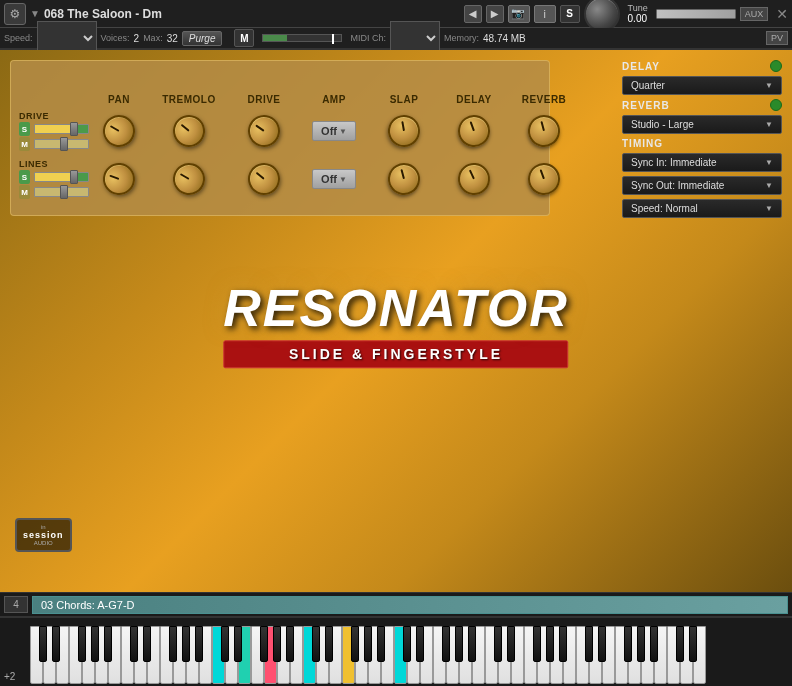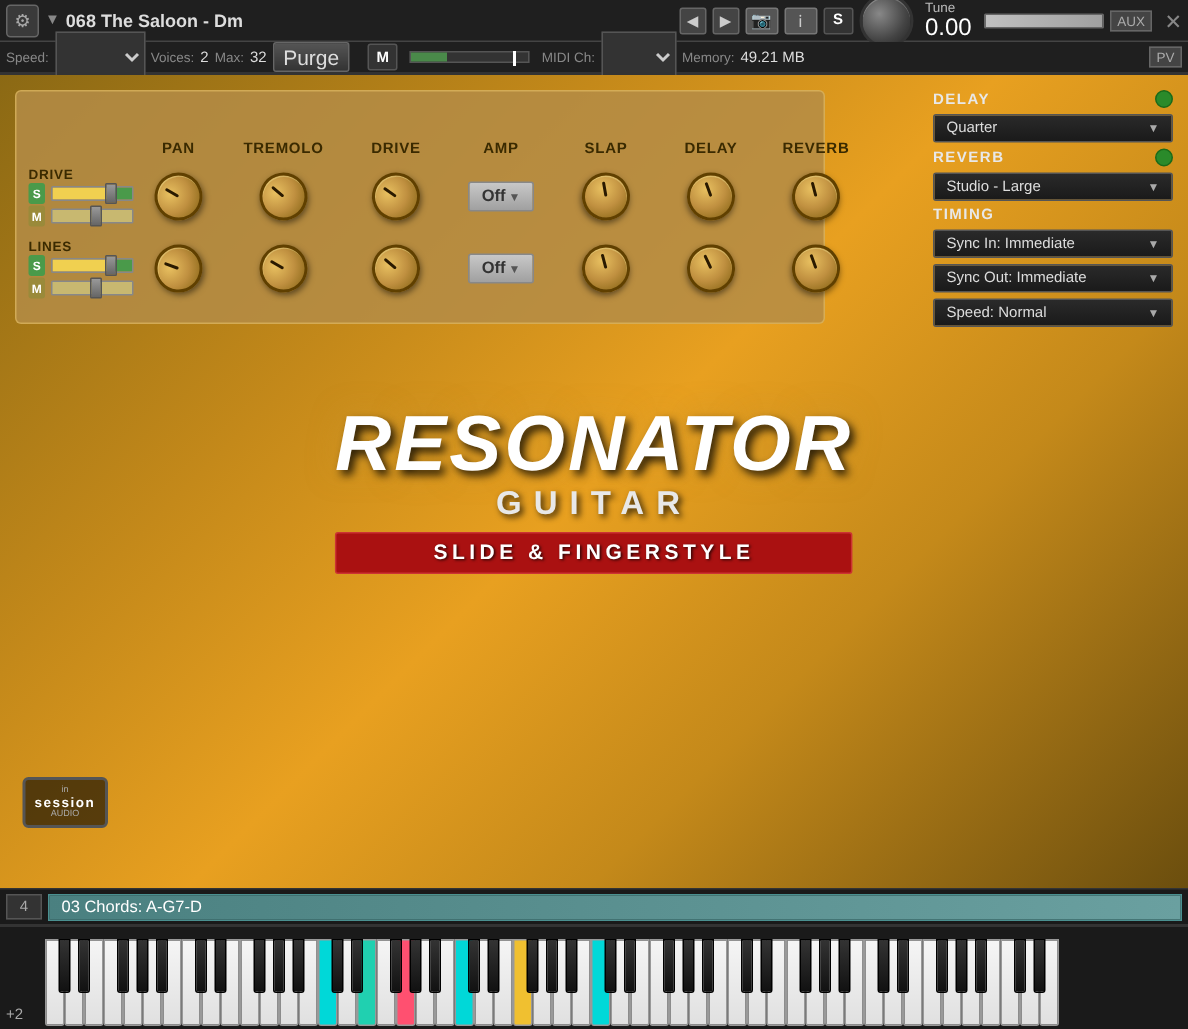--- a/index.html
+++ b/index.html
@@ -362,21 +362,21 @@
       font-weight: bold;
       cursor: pointer;
       display: flex;
       align-items: center;
       justify-content: center;
       border-radius: 2px;
     }
     .s-toggle { background: #333; }
     .m-toggle { background: #333; }
     .tune-label { color: #bbb; font-size: 9px; }
-    .tune-value { color: #fff; font-size: 16px; }
+    .tune-value { color: #fff; font-size: 10px; }
     .tune-knob {
       width: 36px;
       height: 36px;
       border-radius: 50%;
       background: radial-gradient(circle at 35% 35%, #888, #444 60%, #222);
       border: 2px solid #333;
       box-shadow: inset 0 1px 0 rgba(255,255,255,0.2);
     }
 
     
@@ -396,24 +396,25 @@
       display: flex;
       align-items: center;
       gap: 4px;
       border-bottom: 2px solid #333;
     }
 
     .purge-btn {
       background: linear-gradient(to bottom, #555, #333);
       border: 1px solid #666;
       color: #ddd;
-      font-size: 14px;
+      font-size: 10px;
       padding: 1px 6px;
       cursor: pointer;
       border-radius: 2px;
+      font-style: italic;
     }
     .aux-btn {
       background: #444;
       border: 1px solid #666;
       color: #aaa;
       font-size: 9px;
       padding: 1px 4px;
       cursor: pointer;
     }
     .small-label {
@@ -473,21 +474,21 @@
   <div class="m-toggle" style="margin-left:8px;">M</div>
   <div style="width:80px;height:8px;background:#333;border:1px solid #555;position:relative;margin:0 4px;">
     <div style="width:30%;height:100%;background:#4a8a4a;"></div>
     <div style="position:absolute;right:10%;top:-1px;width:2px;height:10px;background:#fff;"></div>
   </div>
   <span class="small-label">MIDI Ch:</span>
   <select class="select-box" style="width:50px;">
     <option>omni</option>
   </select>
   <span class="small-label">Memory:</span>
-  <span class="value-label">49.21 MB</span>
+  <span class="value-label">48.74 MB</span>
   <div class="aux-btn" style="margin-left:auto;">PV</div>
 </div>
 
 <div class="main-content">
 
   <div class="bg-image"></div>
 
   <div class="mixer-panel">
 
     <div class="mixer-header">
@@ -586,21 +587,20 @@
       </div>
       <div class="knob-cell">
         <div class="knob" style="transform:rotate(10deg);"></div>
       </div>
     </div>
   </div>
 
 
   <div class="title-overlay">
     <div class="resonator-text">RESONATOR</div>
-    <div class="guitar-text">GUITAR</div>
     <div class="subtitle-bar">
       <span class="subtitle-text">SLIDE &amp; FINGERSTYLE</span>
     </div>
   </div>
 
   <div class="logo-area">
     <div class="logo-top">in</div>
     <div class="logo-mid">session</div>
     <div class="logo-bot">AUDIO</div>
   </div>

